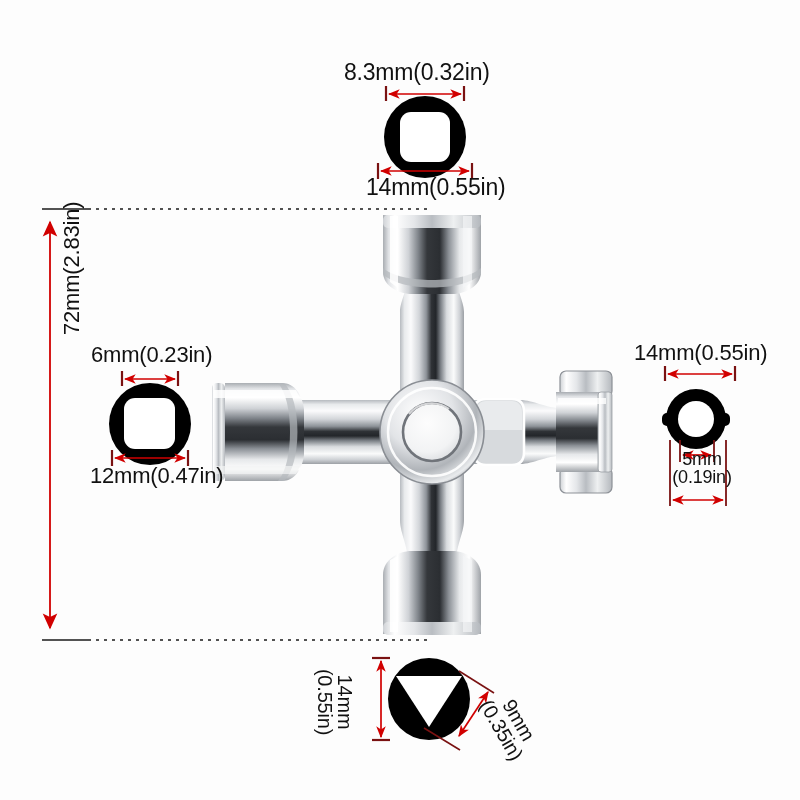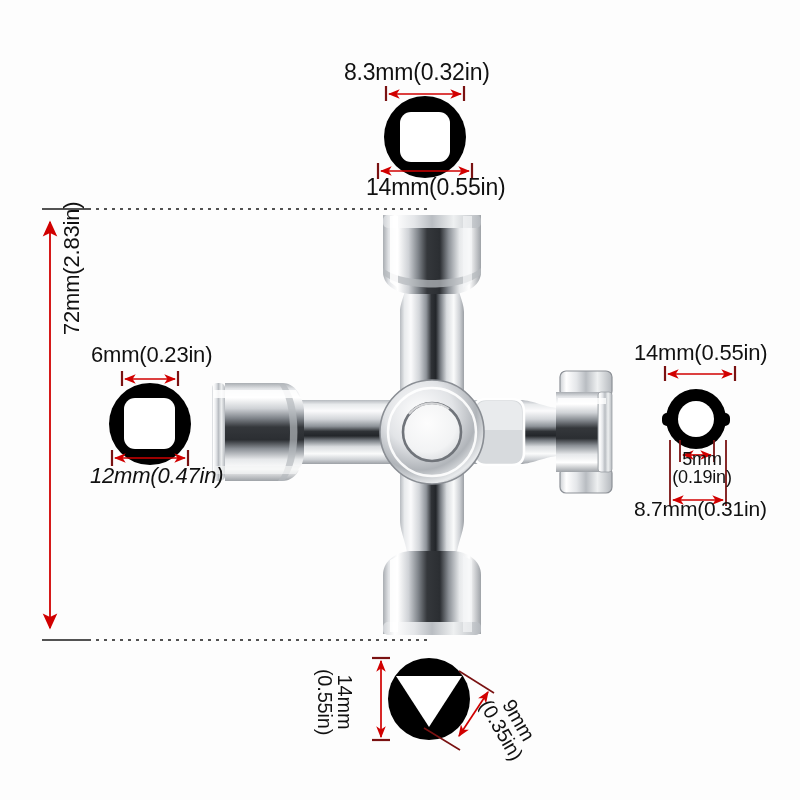--- a/index.html
+++ b/index.html
@@ -256,30 +256,29 @@
       <line x1="488" y1="692" x2="459" y2="736" stroke="#d10000" stroke-width="1.7" marker-start="url(#arrL)" marker-end="url(#arrR)"></line>
     </g>
   </svg>
 
   <div class="dim-label" style="left:344px;top:60px;font-size:23px;">8.3mm(0.32in)</div>
 
   <div class="dim-label" style="left:366px;top:175px;font-size:23px;">14mm(0.55in)</div>
 
   <div class="dim-label" style="left:91px;top:343px;font-size:22px;">6mm(0.23in)</div>
 
-  <div class="dim-label" style="left:90px;top:464px;font-size:22px;font-style:italic;">12mm(0.47in)</div>
+  <div class="dim-label" style="left:90px;top:464px;font-size:22px;">12mm(0.47in)</div>
 
   <div class="dim-label" style="left:634px;top:341px;font-size:22px;">14mm(0.55in)</div>
 
   <div class="dim-label two-line" style="left:672px;top:450px;font-size:18px;width:60px;">
     <span>5mm</span><br>
     <span>(0.19in)</span>
   </div>
 
-  <div class="dim-label" style="left:634px;top:498px;font-size:21px;">8.7mm(0.31in)</div>
 
   <div class="dim-label rot90 two-line" style="left:355px;top:652px;font-size:20px;width:100px;transform:rotate(90deg);">
     <span>14mm</span><br>
     <span>(0.55in)</span>
   </div>
 
   <div class="dim-label rot90 two-line" style="left:505px;top:676px;font-size:20px;width:90px;transform:rotate(60deg);">
     <span>9mm</span><br>
     <span>(0.35in)</span>
   </div>

